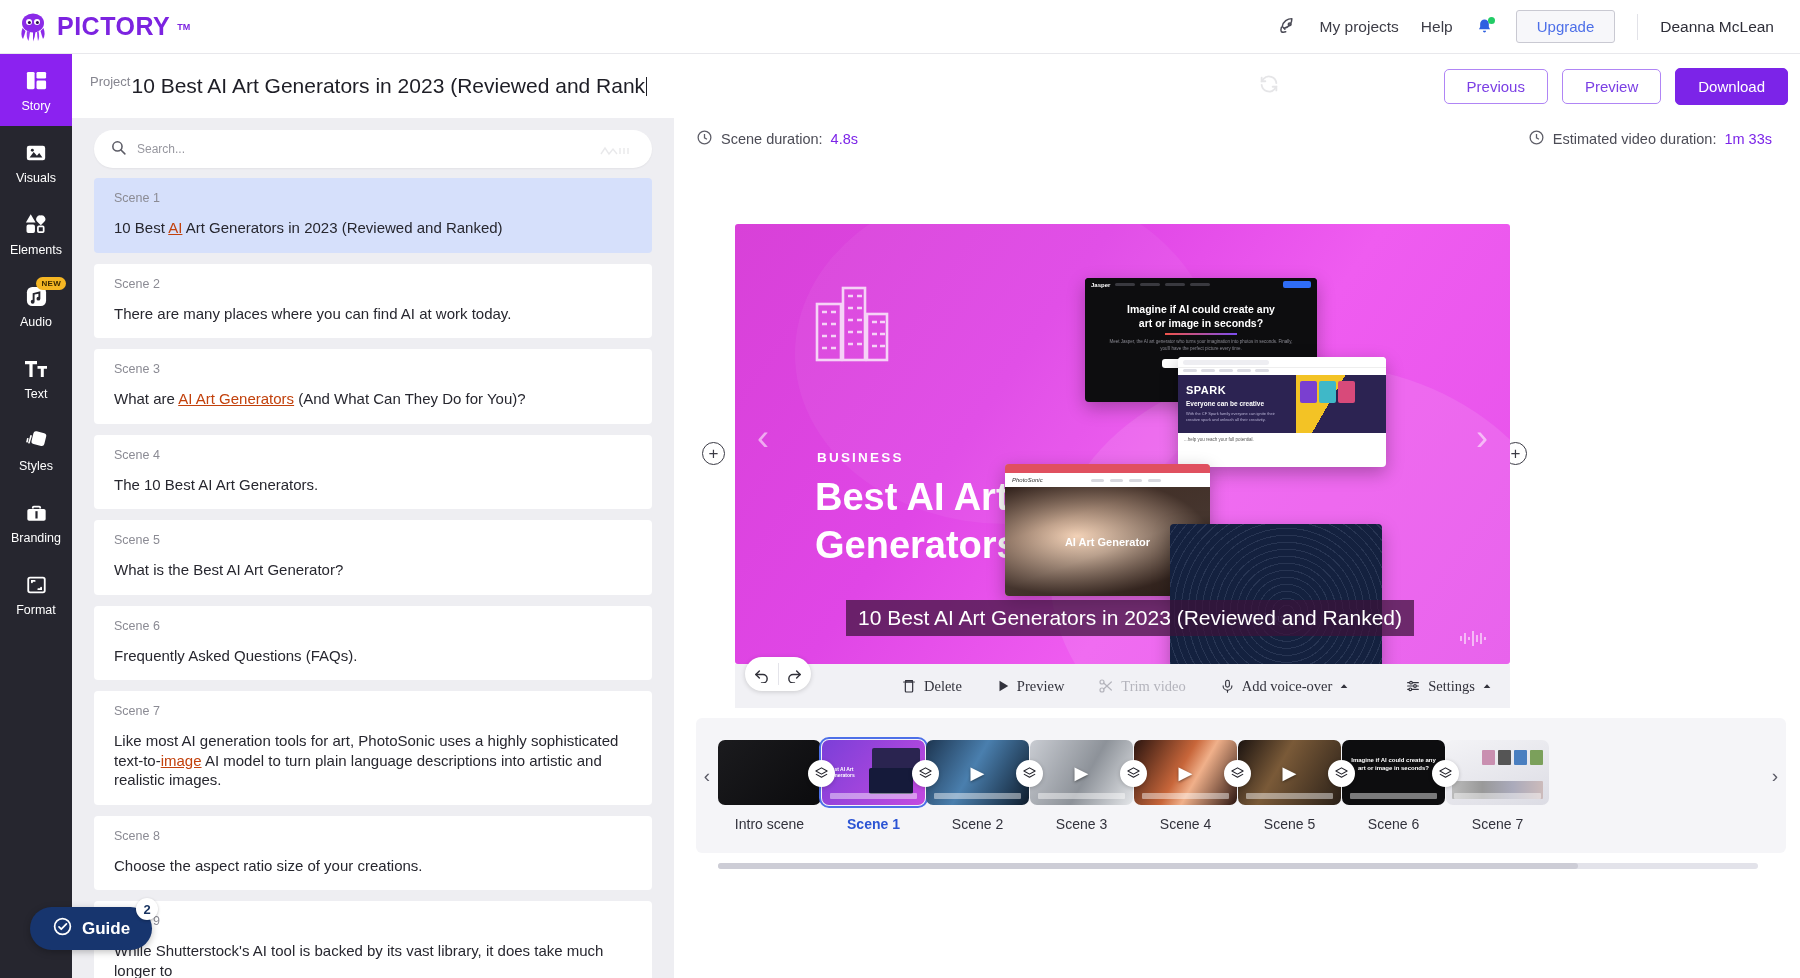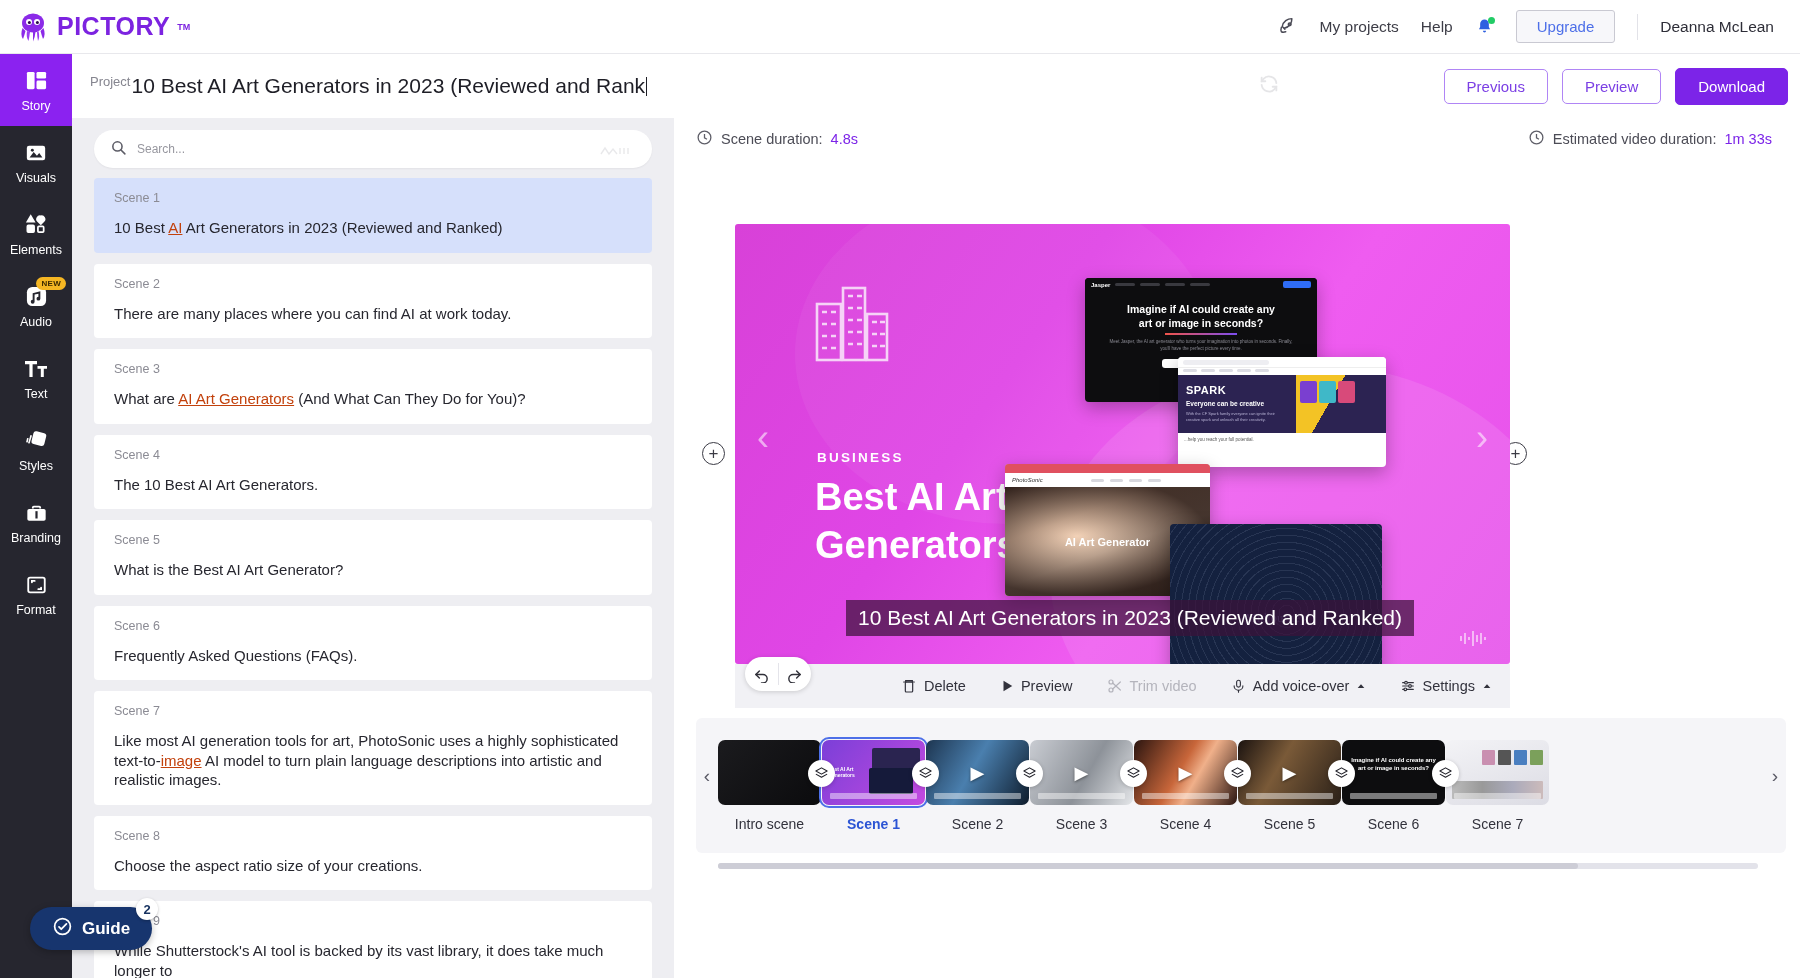--- a/index.html
+++ b/index.html
@@ -242,20 +242,21 @@
   .undo-group {
     position: absolute; left: 10px; top: -7px; width: 66px; height: 34px;
     background: #fff; border-radius: 17px; display: flex; align-items: center;
     box-shadow: 0 1px 5px rgba(0,0,0,.16);
   }
   .undo-half { width: 33px; display: flex; align-items: center; justify-content: center; cursor: pointer; color:#303039;}
   .undo-sep { position:absolute; left:33px; top:6px; width:1px; height:22px; background:#e4e4ea;}
   .tb-item {
     display: flex; align-items: center; gap: 7px; font-size: 14.5px; color: #32323c;
     cursor: pointer;
+    font-family: Liberation Serif, serif;
   }
   .tb-item.disabled { color: #b4b4bc; cursor: default; }
   .tb-spacer-1 { width: 148px; }
   .tb-gap { width: 34px; }
   .tb-right { margin-left: auto; }
 
   
   .strip {
     position: absolute; left: 22px; top: 600px; width: 1090px; height: 135px;
     background: #f5f5f8; border-radius: 6px; padding: 0;

